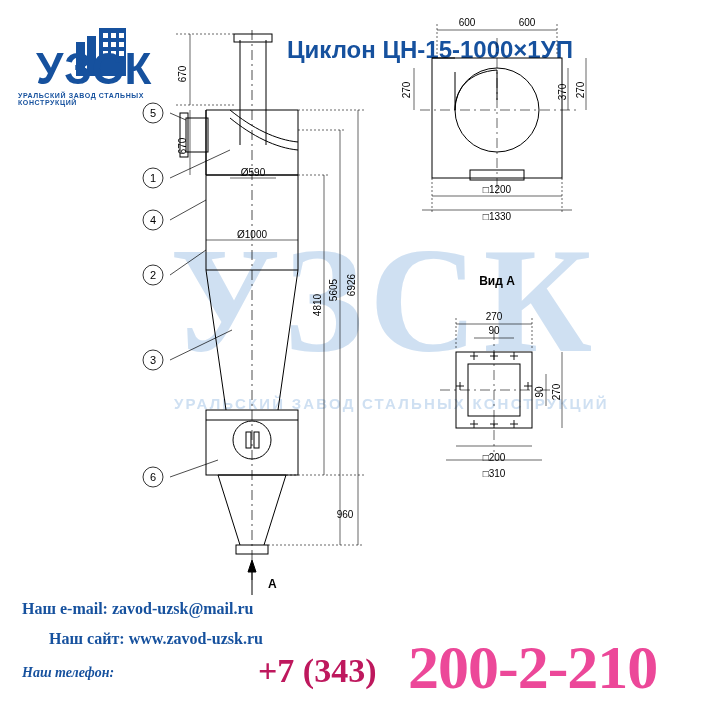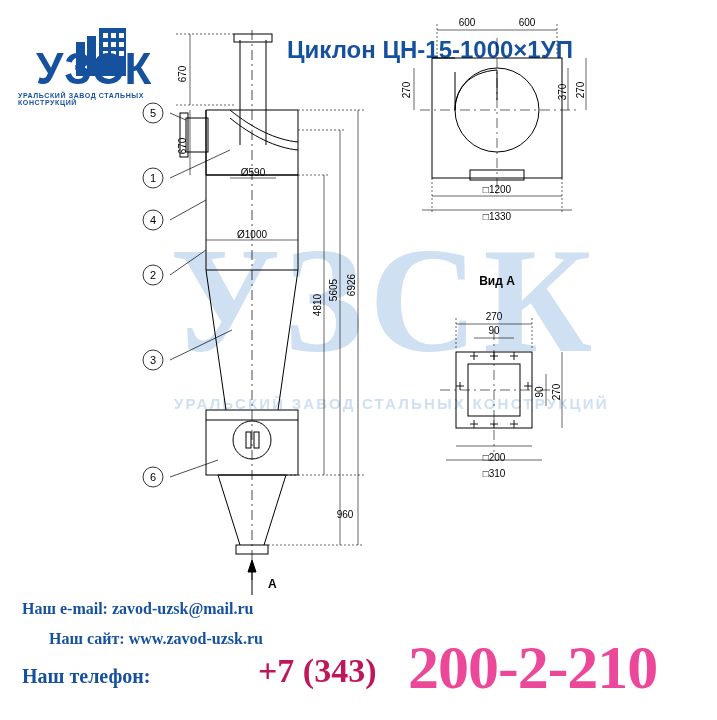--- a/index.html
+++ b/index.html
@@ -70,21 +70,21 @@
   .footer{position:absolute;left:0;top:592px;width:717px;height:128px;text-align:right;}
   .f-line{
     position:absolute;
     font-family:"Liberation Serif", serif;
     font-weight:bold;
     color:#16519e;
     font-size:16px;
   }
   .f-mail{left:22px;top:8px;}
   .f-site{left:22px;top:38px;margin-left:27px;}
-  .f-phone-label{left:22px;top:73px;font-size:20px;}
+  .f-phone-label{left:22px;top:73px;font-size:14px;font-style:italic;}
   .f-code{
     position:absolute;left:258px;top:60px;
     font-family:"Liberation Serif", serif;font-weight:bold;
     font-size:34px;color:#be185d;
   }
   .f-num{
     position:absolute;left:408px;top:40px;
     font-family:"Liberation Serif", serif;font-weight:bold;
     font-size:62px;color:#ec4899;letter-spacing:-1px;
   }

